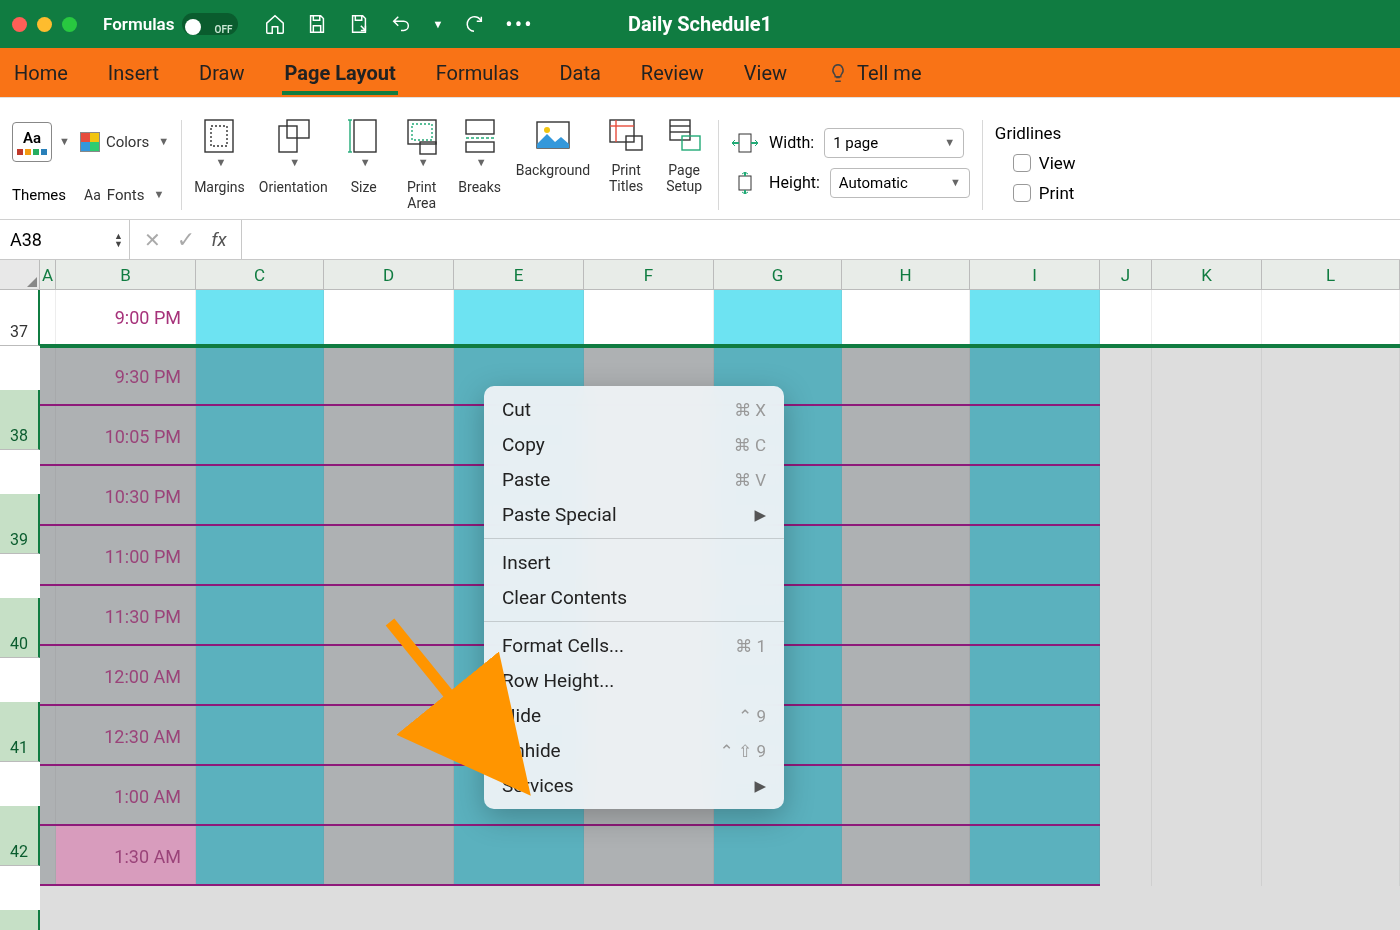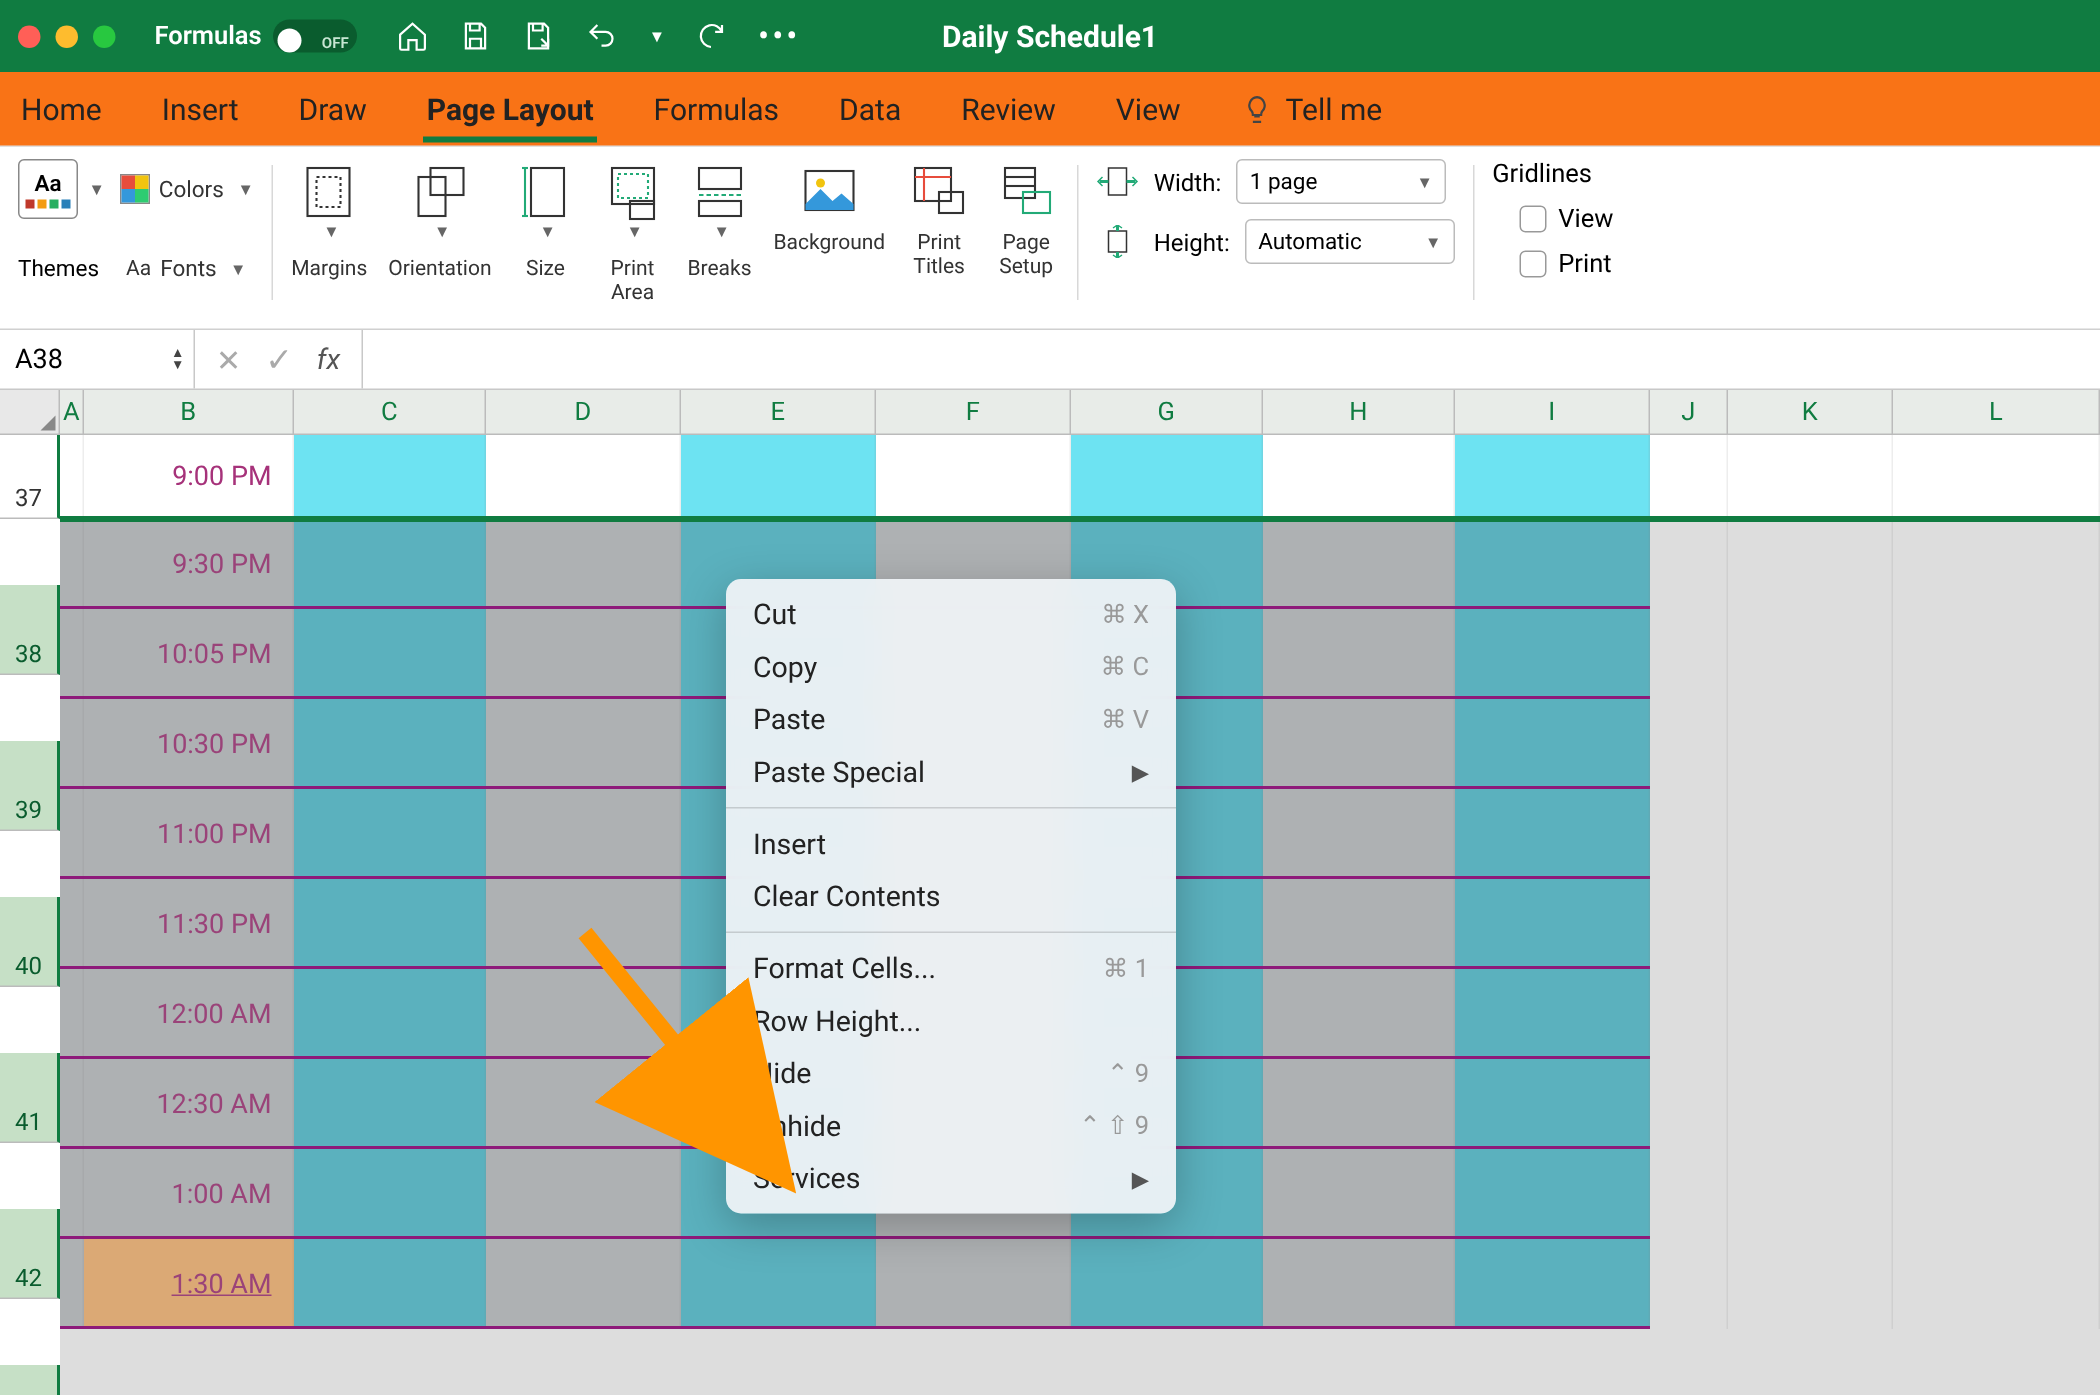--- a/index.html
+++ b/index.html
@@ -22,21 +22,21 @@
   .doc-title { color: #fff; font-size: 20px; font-weight: 700; margin-left: auto; margin-right: auto; position: absolute; left: 50%; transform: translateX(-50%); }
 
   
   .tabs { height: 50px; background: #f97316; display: flex; align-items: center; padding: 0 12px; gap: 36px; border-bottom: 1px solid #e0e0e0; }
   .tab { font-size: 20px; color: #222; cursor: pointer; padding: 10px 2px; }
   .tab.active { font-weight: 700; border-bottom: 4px solid #107c41; padding-bottom: 6px; }
   .tellme { display: flex; align-items: center; gap: 8px; }
   .tellme svg { width: 22px; height: 22px; stroke: #444; fill: none; stroke-width: 2; }
 
   
-  .ribbon { height: 122px; background: #fff; display: flex; align-items: flex-start; padding: 8px 12px 0; gap: 8px; border-bottom: 1px solid #d0d0d0; }
+  .ribbon { height: 122px; background: #fff; display: flex; align-items: center; padding: 8px 12px 0; gap: 8px; border-bottom: 1px solid #d0d0d0; }
   .rib-row { display: flex; align-items: flex-start; gap: 14px; }
   .rib-btn { display: flex; flex-direction: column; align-items: center; gap: 4px; font-size: 14px; color: #333; cursor: pointer; }
   .rib-btn .ico { width: 44px; height: 44px; display: flex; align-items: center; justify-content: center; }
   .themes-block { display: flex; flex-direction: column; gap: 4px; align-items: flex-start; }
   .themes-top { display:flex; align-items:center; gap:4px;}
   .themes-aa { width: 40px; height: 40px; border: 1px solid #888; border-radius: 4px; display: flex; flex-direction: column; align-items: center; justify-content: center; font-size: 15px; }
   .themes-aa .bar { display: flex; gap: 2px; margin-top: 2px; }
   .themes-aa .bar span { width: 6px; height: 6px; }
   .colors-row, .fonts-row { display: flex; align-items: center; gap: 6px; font-size: 15px; color: #333; cursor: pointer; }
   .colors-chip { width: 20px; height: 20px; border: 1px solid #888; display:grid; grid-template-columns:1fr 1fr; grid-template-rows:1fr 1fr;}
@@ -496,21 +496,21 @@
           <div class="cell " style="width: 130px; background: rgb(192, 196, 199);"></div>
           <div class="cell " style="width: 128px; background: rgb(82, 197, 214);"></div>
           <div class="cell " style="width: 128px; background: rgb(192, 196, 199);"></div>
           <div class="cell " style="width: 130px; background: rgb(82, 197, 214);"></div>
           <div class="cell " style="width: 52px; background: transparent;"></div>
           <div class="cell " style="width: 110px; background: transparent;"></div>
           <div class="cell " style="width: 138px; background: transparent;"></div>
         </div>
         <div class="data-row" style="height: 60px; border-bottom: none;">
           <div class="cell a" style="width: 16px; background: rgb(192, 196, 199);"></div>
-          <div class="cell b" style="width: 140px; background: #fdba74; text-decoration: underline;">1:30 AM</div>
+          <div class="cell b" style="width: 140px; background: #f9a8d4;">1:30 AM</div>
           <div class="cell " style="width: 128px; background: rgb(82, 197, 214);"></div>
           <div class="cell " style="width: 130px; background: rgb(192, 196, 199);"></div>
           <div class="cell " style="width: 130px; background: rgb(82, 197, 214);"></div>
           <div class="cell " style="width: 130px; background: rgb(192, 196, 199);"></div>
           <div class="cell " style="width: 128px; background: rgb(82, 197, 214);"></div>
           <div class="cell " style="width: 128px; background: rgb(192, 196, 199);"></div>
           <div class="cell " style="width: 130px; background: rgb(82, 197, 214);"></div>
           <div class="cell " style="width: 52px; background: transparent;"></div>
           <div class="cell " style="width: 110px; background: transparent;"></div>
           <div class="cell " style="width: 138px; background: transparent;"></div>

